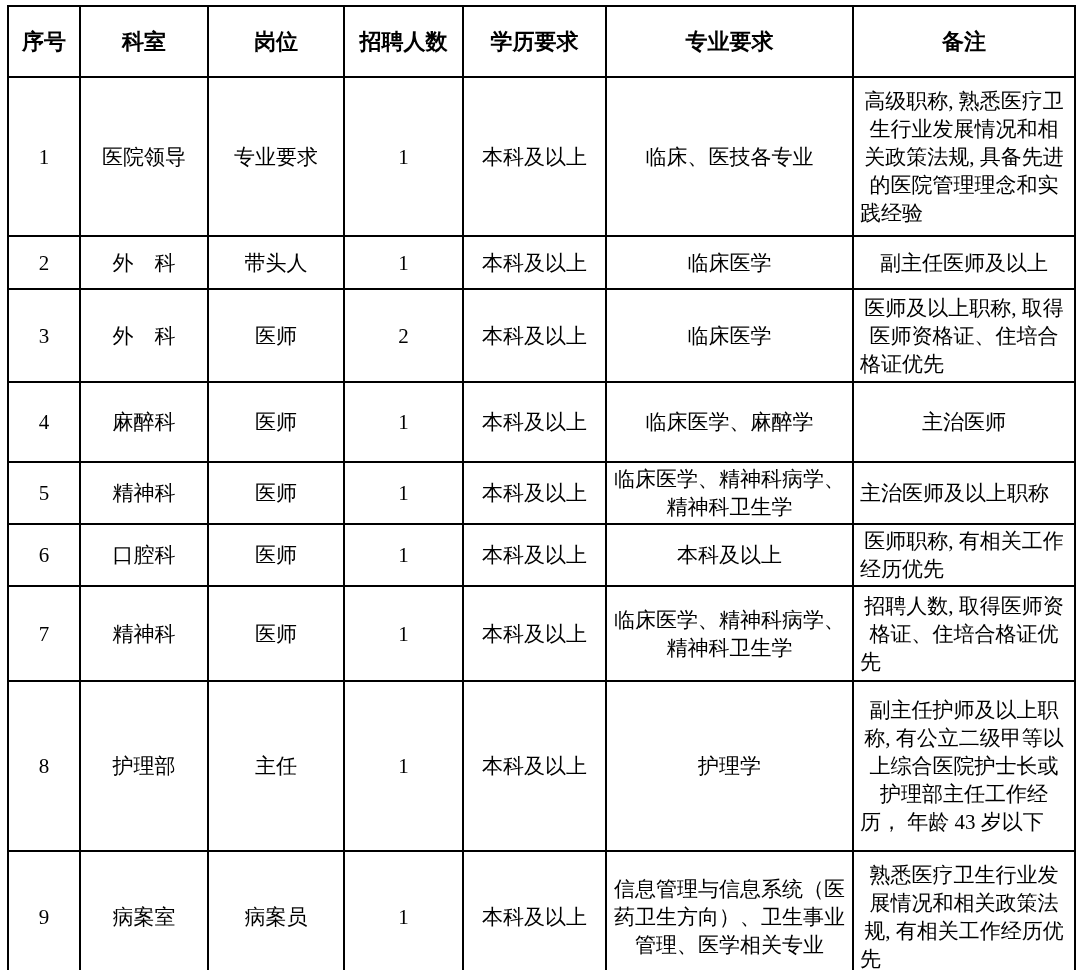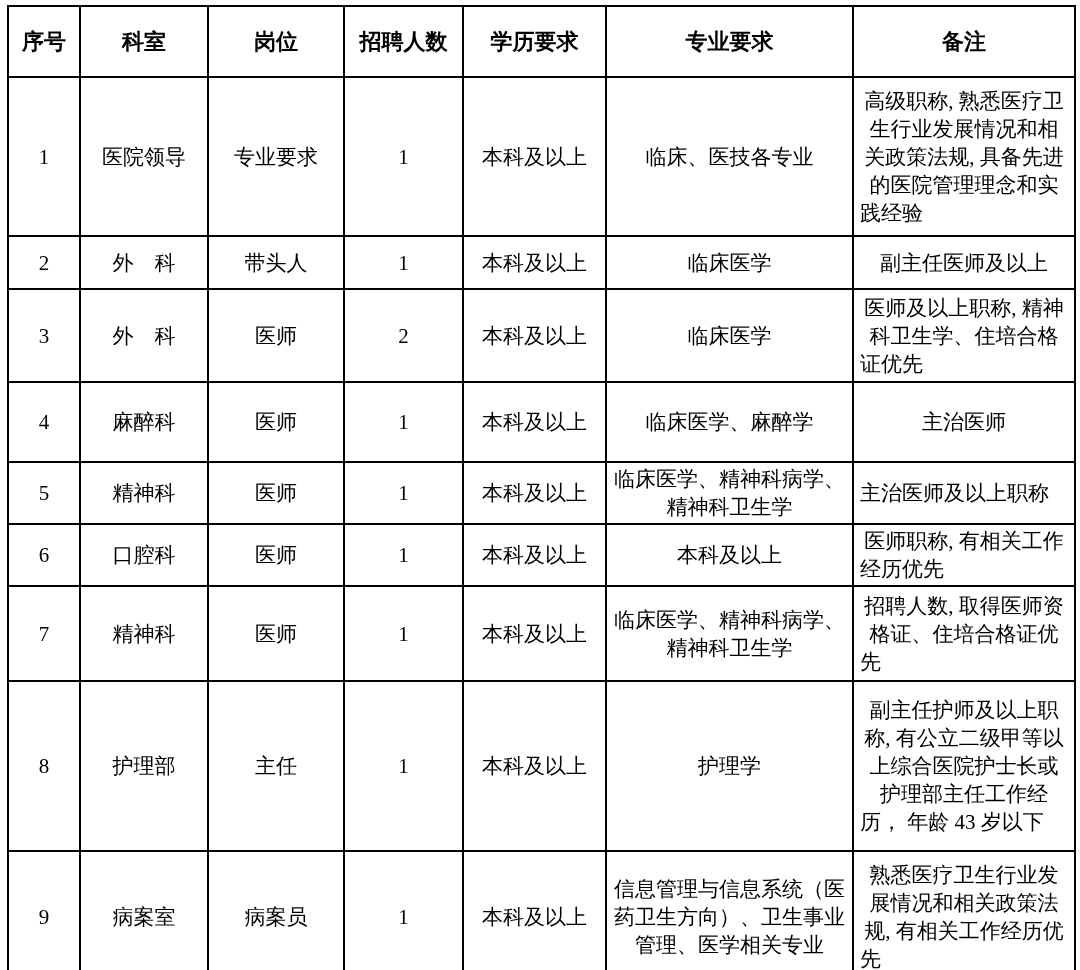--- a/index.html
+++ b/index.html
@@ -119,21 +119,21 @@
         <td class="major-cell">临床医学</td>
         <td class="note-cell short">副主任医师及以上</td>
       </tr>
       <tr class="h-r3">
         <td>3</td>
         <td>外　科</td>
         <td>医师</td>
         <td>2</td>
         <td>本科及以上</td>
         <td class="major-cell">临床医学</td>
-        <td class="note-cell">医师及以上职称, 精神科卫生学、住培合格证优先</td>
+        <td class="note-cell">医师及以上职称, 取得医师资格证、住培合格证优先</td>
       </tr>
       <tr class="h-r4">
         <td>4</td>
         <td>麻醉科</td>
         <td>医师</td>
         <td>1</td>
         <td>本科及以上</td>
         <td class="major-cell">临床医学、麻醉学</td>
         <td class="note-cell short">主治医师</td>
       </tr>

